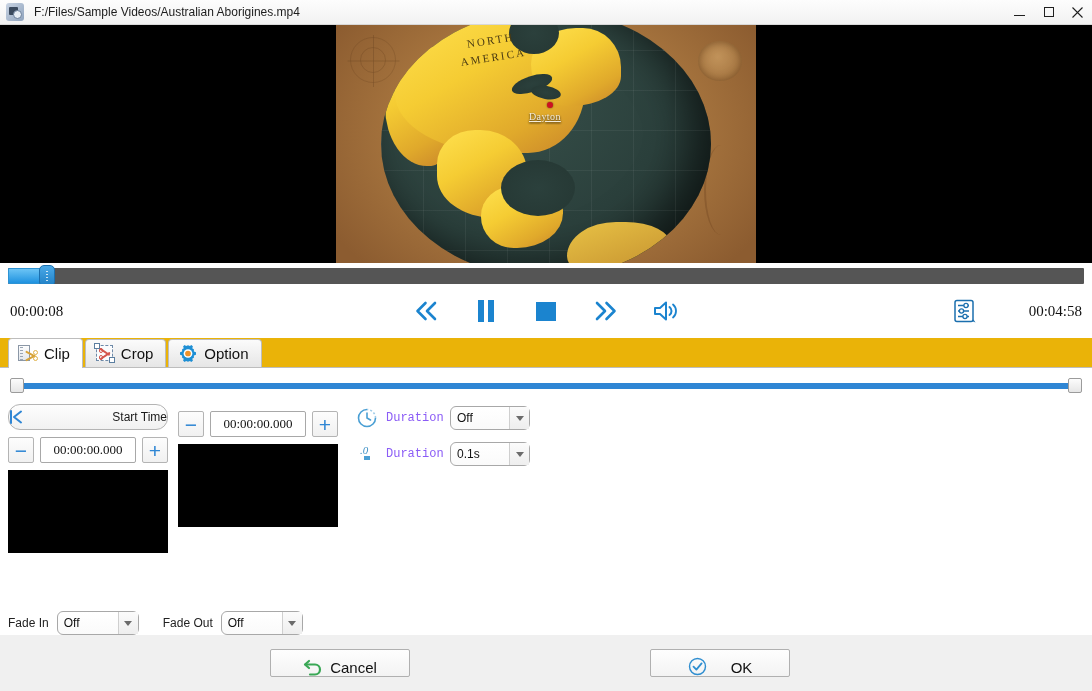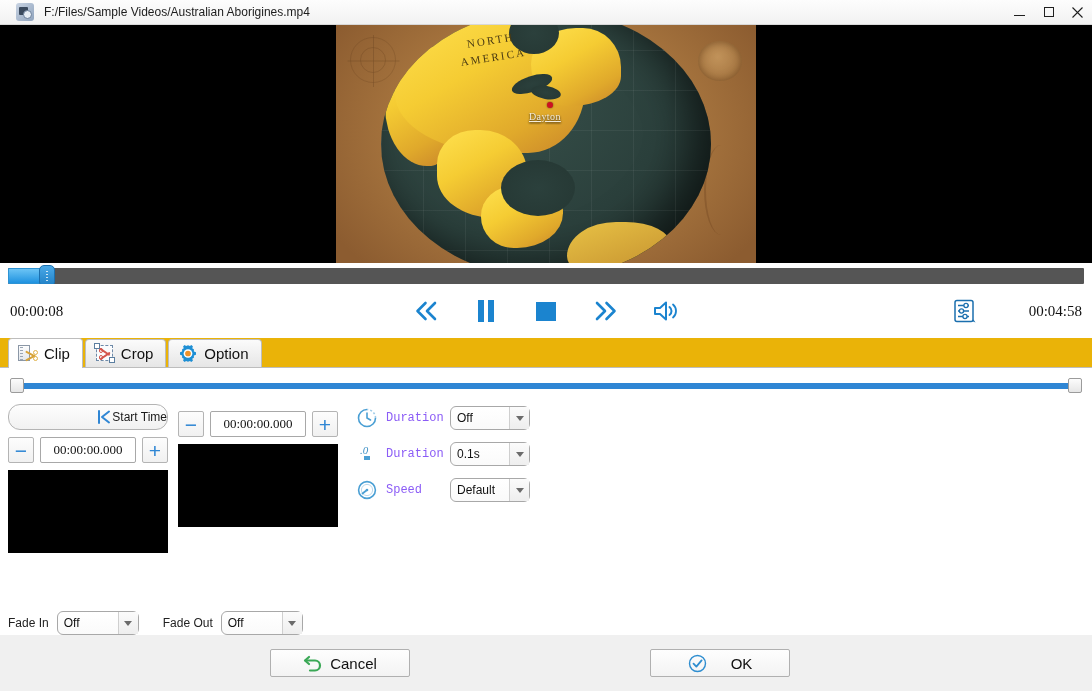--- a/index.html
+++ b/index.html
@@ -10,21 +10,21 @@
     overflow: hidden;
   }
   body { display: flex; flex-direction: column; }
 
   
   .titlebar {
     height: 25px; min-height: 25px;
     background: linear-gradient(#fdfdfd, #f2f2f2);
     border-bottom: 1px solid #d8d8d8;
     display: flex; align-items: center;
-    padding: 0 0 0 16px;
+    padding: 0 0 0 6px;
   }
   .app-icon {
     width: 18px; height: 18px; margin-right: 10px;
     flex: 0 0 18px; position: relative;
     border-radius: 3px;
     background: linear-gradient(135deg,#c9d4e3,#8fa3bd);
     overflow: hidden;
   }
   .app-icon:before {
     content:""; position:absolute; left:3px; top:4px;
@@ -296,21 +296,21 @@
     background: linear-gradient(#fcfcfc,#e6e6e6);
     border: 1px solid #9b9b9b; border-radius: 2px;
   }
   .range-knob.left { left: 2px; }
   .range-knob.right { right: 2px; }
 
   .clip-grid { display: flex; align-items: flex-start; gap: 10px; }
   .clip-col { width: 160px; }
   .wide-btn {
     width: 100%; height: 26px;
-    display:flex; align-items:center; justify-content:flex-end; 
+    display:flex; align-items:center; justify-content:space-between; 
     background: linear-gradient(#fdfdfd,#f1f1f1);
     border:1px solid #b4b4b4; border-radius: 12px;
     font-size: 12px; color:#1a1a1a;
   }
   .stepper-row { display:flex; align-items:center; gap: 6px; margin-top: 7px; }
   .step-btn {
     width: 26px; height: 26px; flex:0 0 26px;
     background: linear-gradient(#fdfdfd,#f1f1f1);
     border:1px solid #b4b4b4; border-radius:2px;
     display:flex; align-items:center; justify-content:center;
@@ -364,21 +364,21 @@
   .fade-lbl { font-size: 12px; color:#222; }
   .fade-sel { width: 82px; }
 
   
   .footer {
     height: 56px; min-height:56px; background:#f0f0f0;
     display:flex; align-items:center; position: relative;
   }
   .action-btn {
     position:absolute; width: 140px; height: 28px;
-    display:flex; align-items:center; justify-content:center; gap:7px;
+    display:flex; align-items:flex-end; justify-content:center; gap:7px;
     background: linear-gradient(#fefefe,#f3f3f3);
     border:1px solid #b0b0b0; border-radius:2px;
     font-size: 15px; color:#111;
   }
   .btn-cancel { left: 270px; }
   .btn-ok { left: 650px; gap: 24px; }
 </style>
 </head>
 <body>
 
@@ -581,37 +581,20 @@
         </span>
         <span class="opt-label">Duration</span>
         <div class="select">
           <span class="sv">0.1s</span>
           <span class="arrow">
               <i class="caret"></i>
             </span>
         </div>
       </div>
 
-      <div class="opt-row">
-        <span class="opt-ico">
-          <svg width="22" height="22" viewBox="0 0 22 22">
-            <circle cx="11" cy="11" r="8.4" fill="none" stroke="#4a9fd4" stroke-width="1.6"></circle>
-            <circle cx="11" cy="11" r="5.6" fill="none" stroke="#bcd9ec" stroke-width="1"></circle>
-            <path d="M11 11 L6.5 14.5" stroke="#4a9fd4" stroke-width="1.8" stroke-linecap="round"></path>
-            <circle cx="11" cy="11" r="1.3" fill="#4a9fd4"></circle>
-          </svg>
-        </span>
-        <span class="opt-label">Speed</span>
-        <div class="select">
-          <span class="sv">Default</span>
-          <span class="arrow">
-              <i class="caret"></i>
-            </span>
-        </div>
-      </div>
 
     </div>
   </div>
 
   <div class="fade-row">
     <span class="fade-lbl">Fade In</span>
     <div class="select fade-sel">
       <span class="sv">Off</span>
       <span class="arrow">
           <i class="caret"></i>

